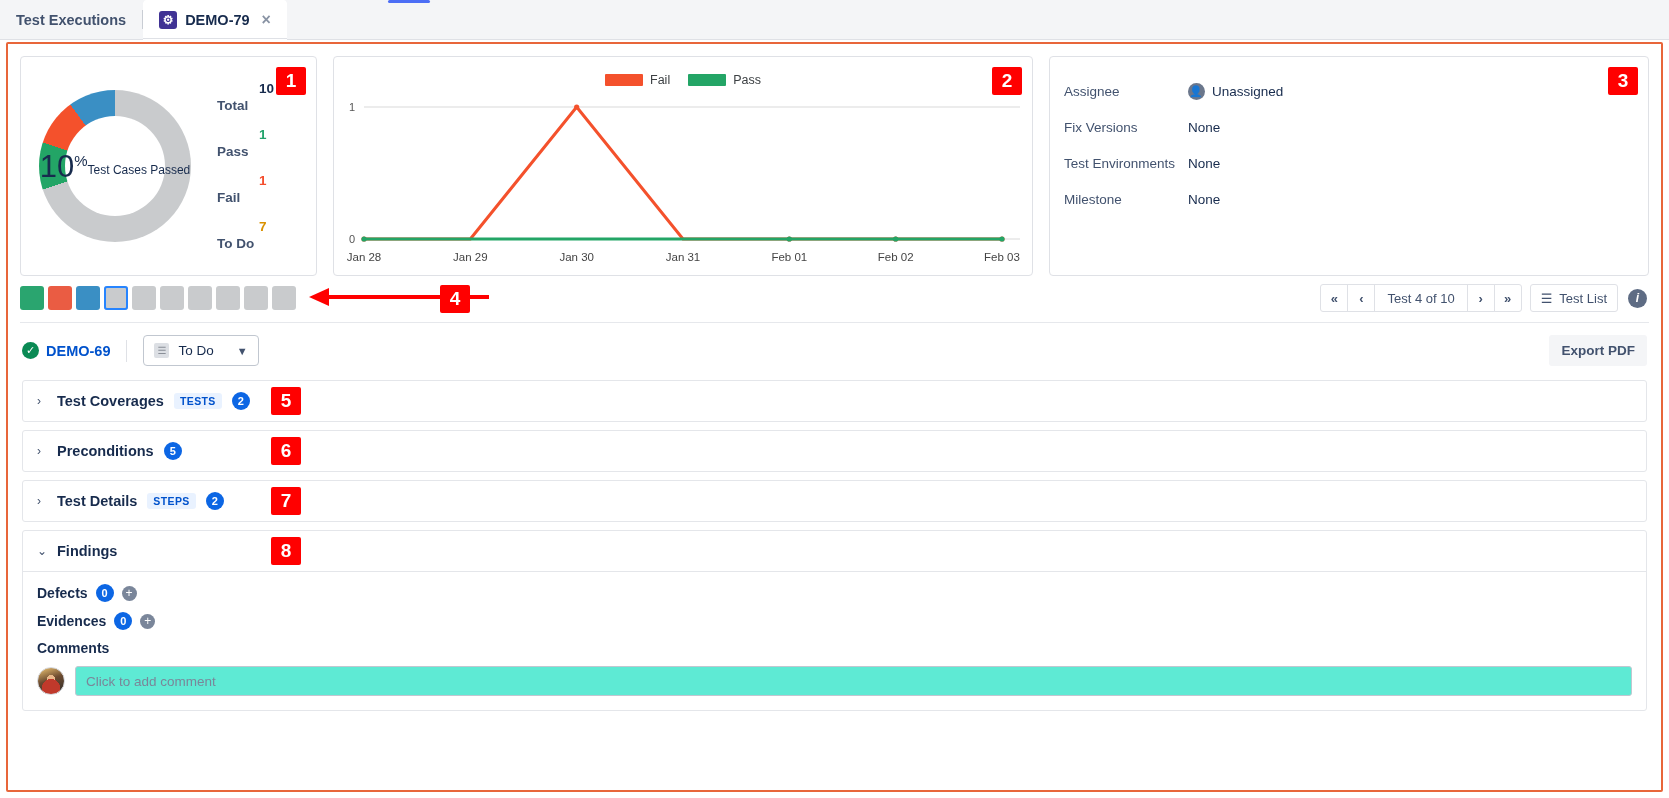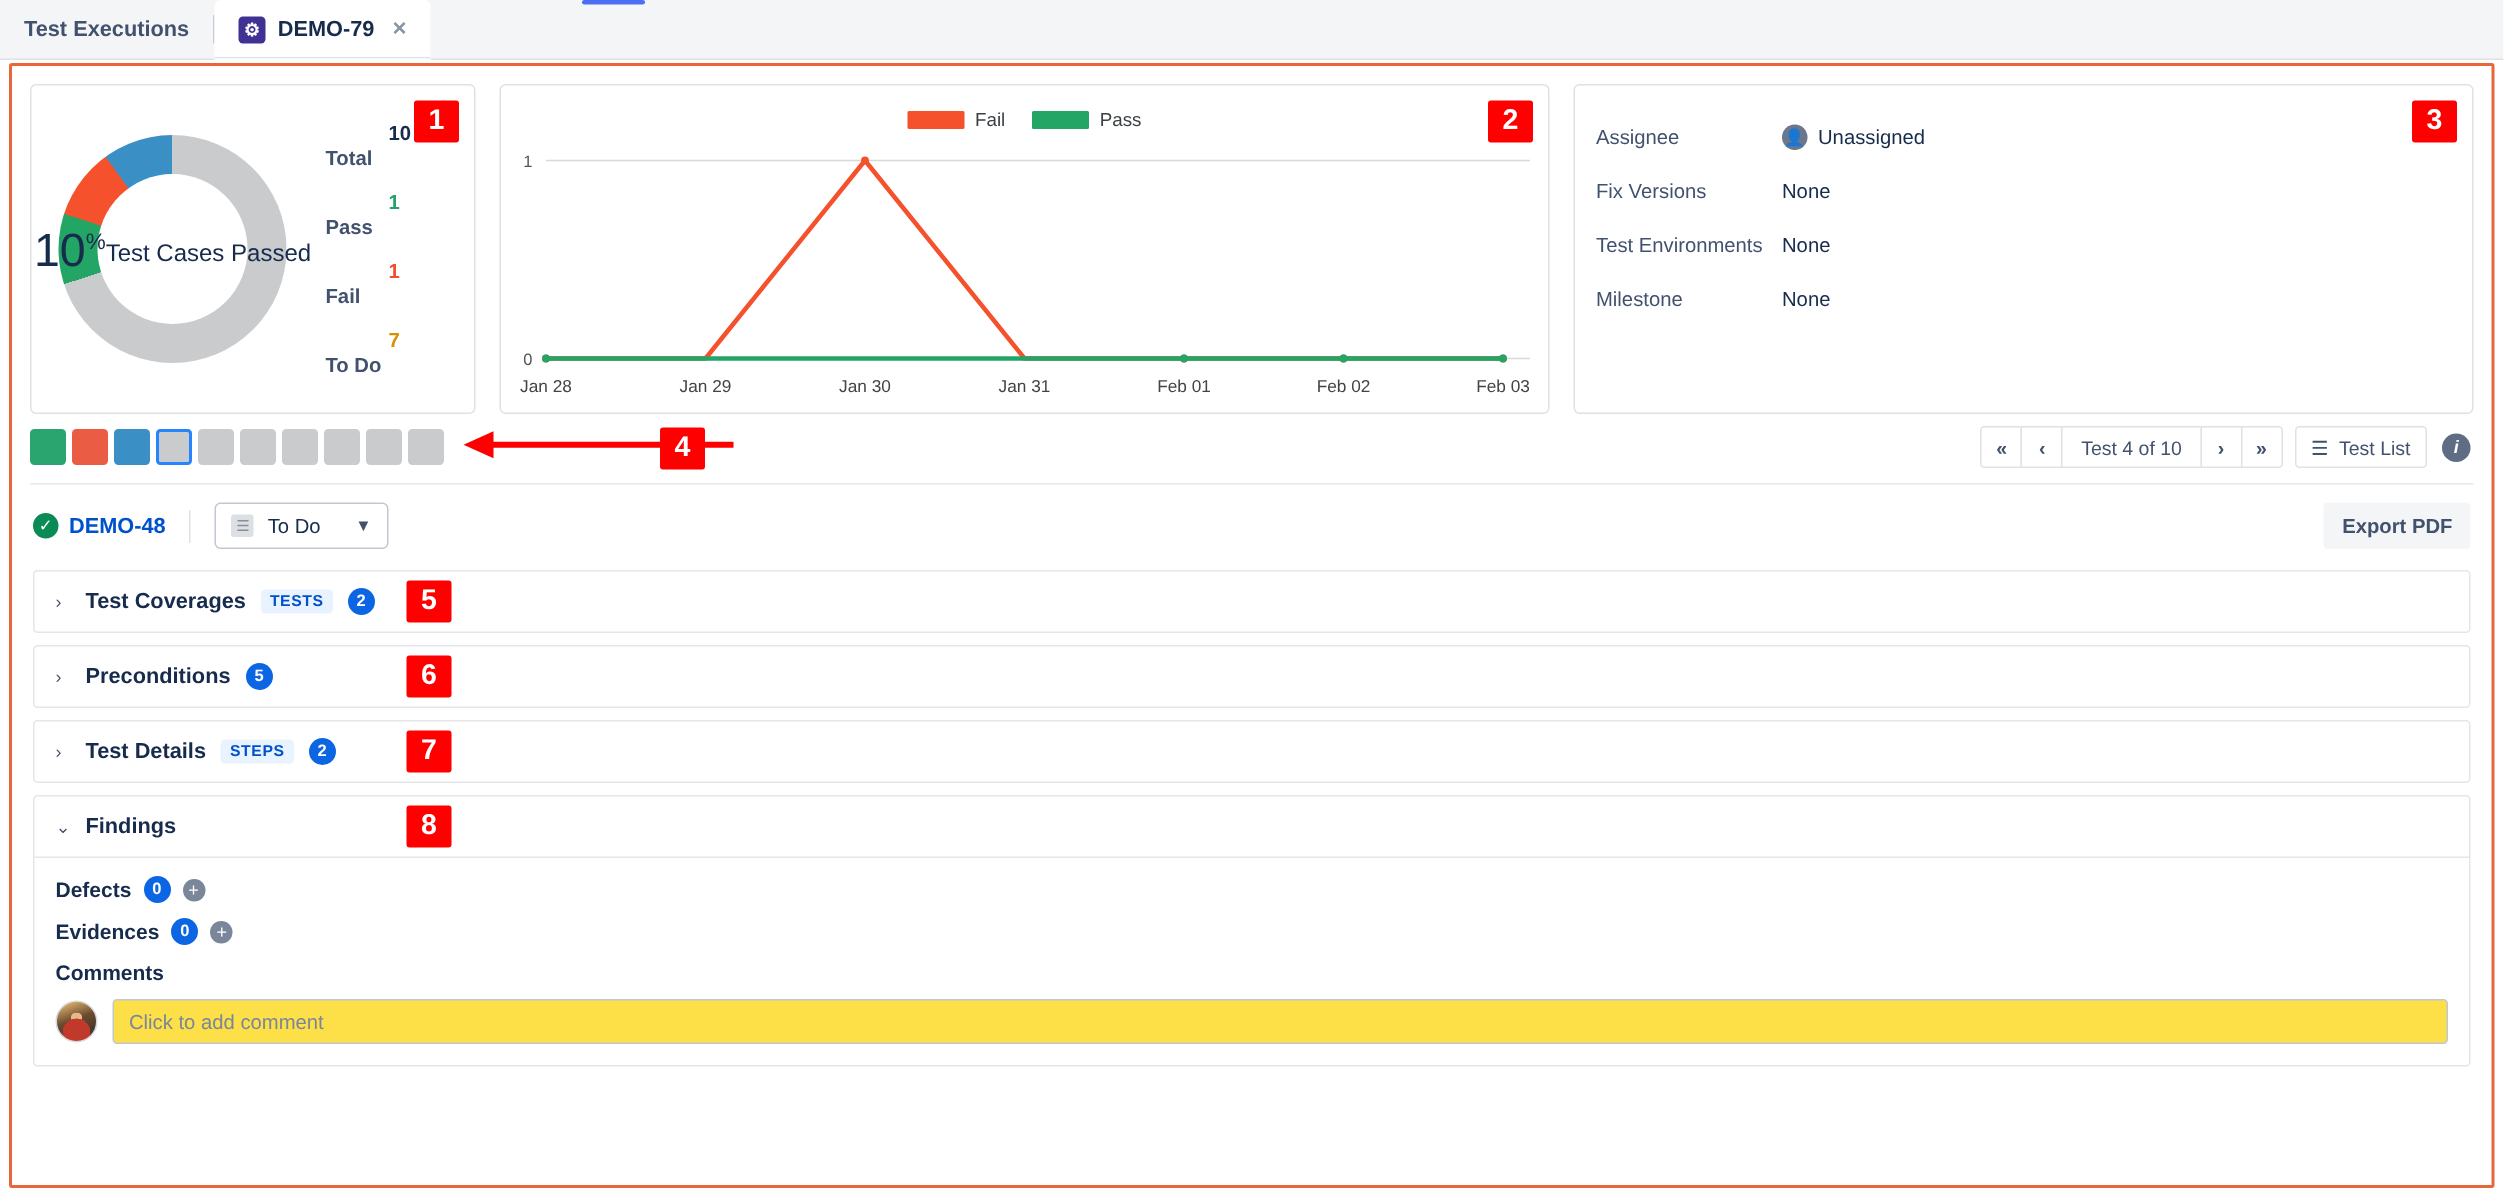--- a/index.html
+++ b/index.html
@@ -75,21 +75,21 @@
     width: 152px; height: 152px; border-radius: 50%; position: relative;
     flex: 0 0 auto;
   }
   .donut-hole {
     position: absolute; left: 26px; top: 26px; width: 100px; height: 100px;
     background: #fff; border-radius: 50%;
     display: flex; flex-direction: row; align-items: center; justify-content: center;
   }
   .donut-pct { font-size: 31px; font-weight: 400; color: #172b4d; line-height: 1; }
   .donut-pct sup { font-size: 15px; font-weight: 400; vertical-align: super; }
-  .donut-sub { font-size: 16px; color: #172b4d; margin-top: 7px; white-space: nowrap; }
+  .donut-sub { font-size: 12px; color: #172b4d; margin-top: 7px; white-space: nowrap; }
   .legend { margin-left: 26px; font-size: 13.5px; }
   .legend-row { display: flex; margin-bottom: 14px; }
   .legend-label { width: 42px; font-weight: 600; color: #42526e; margin-top: 17px; }
   .legend-val { font-weight: 600; }
 
   
   .chart-inner { position: relative; width: 100%; height: 100%; }
   .chart-legend {
     position: absolute; top: 16px; left: 0; right: 0;
     display: flex; justify-content: center; gap: 18px; align-items: center;
@@ -207,21 +207,21 @@
   .avatar-img {
     width: 28px; height: 28px; border-radius: 50%; flex: 0 0 auto;
     background:
       radial-gradient(circle at 50% 78%, #c0392b 0 38%, transparent 39%),
       radial-gradient(circle at 50% 42%, #e8b88a 0 19%, transparent 20%),
       linear-gradient(160deg, #f0c674 0%, #6b4a2f 45%, #2b2b2b 100%);
     border: 1px solid #d7d9de;
   }
   .comment-input {
     flex: 1; height: 30px; border: 1px solid #c1c7d0; border-radius: 3px;
-    background: #fde047; padding: 0 10px; font-size: 13.5px; color: #6b778c;
+    background: #5eead4; padding: 0 10px; font-size: 13.5px; color: #6b778c;
     font-family: "Liberation Sans", sans-serif;
   }
   .comment-input::placeholder { color: #7a8699; }
 </style>
 </head>
 <body>
 
 <div class="app">
 
   <div class="tabbar">
@@ -372,21 +372,21 @@
           <span>Test List</span>
         </button>
         <span class="infocirc">i</span>
       </div>
     </div>
     <div class="hr"></div>
 
     <div class="issuehdr">
       <span class="issue-key">
         <span class="check-ic">✓</span>
-        <span class="issue-link">DEMO-48</span>
+        <span class="issue-link">DEMO-69</span>
       </span>
       <span class="vdiv"></span>
       <div class="status-sel">
         <span class="list-ic">☰</span>
         <span>To Do</span>
         <span class="chev">▼</span>
       </div>
       <button class="exportbtn">Export PDF</button>
     </div>
 

